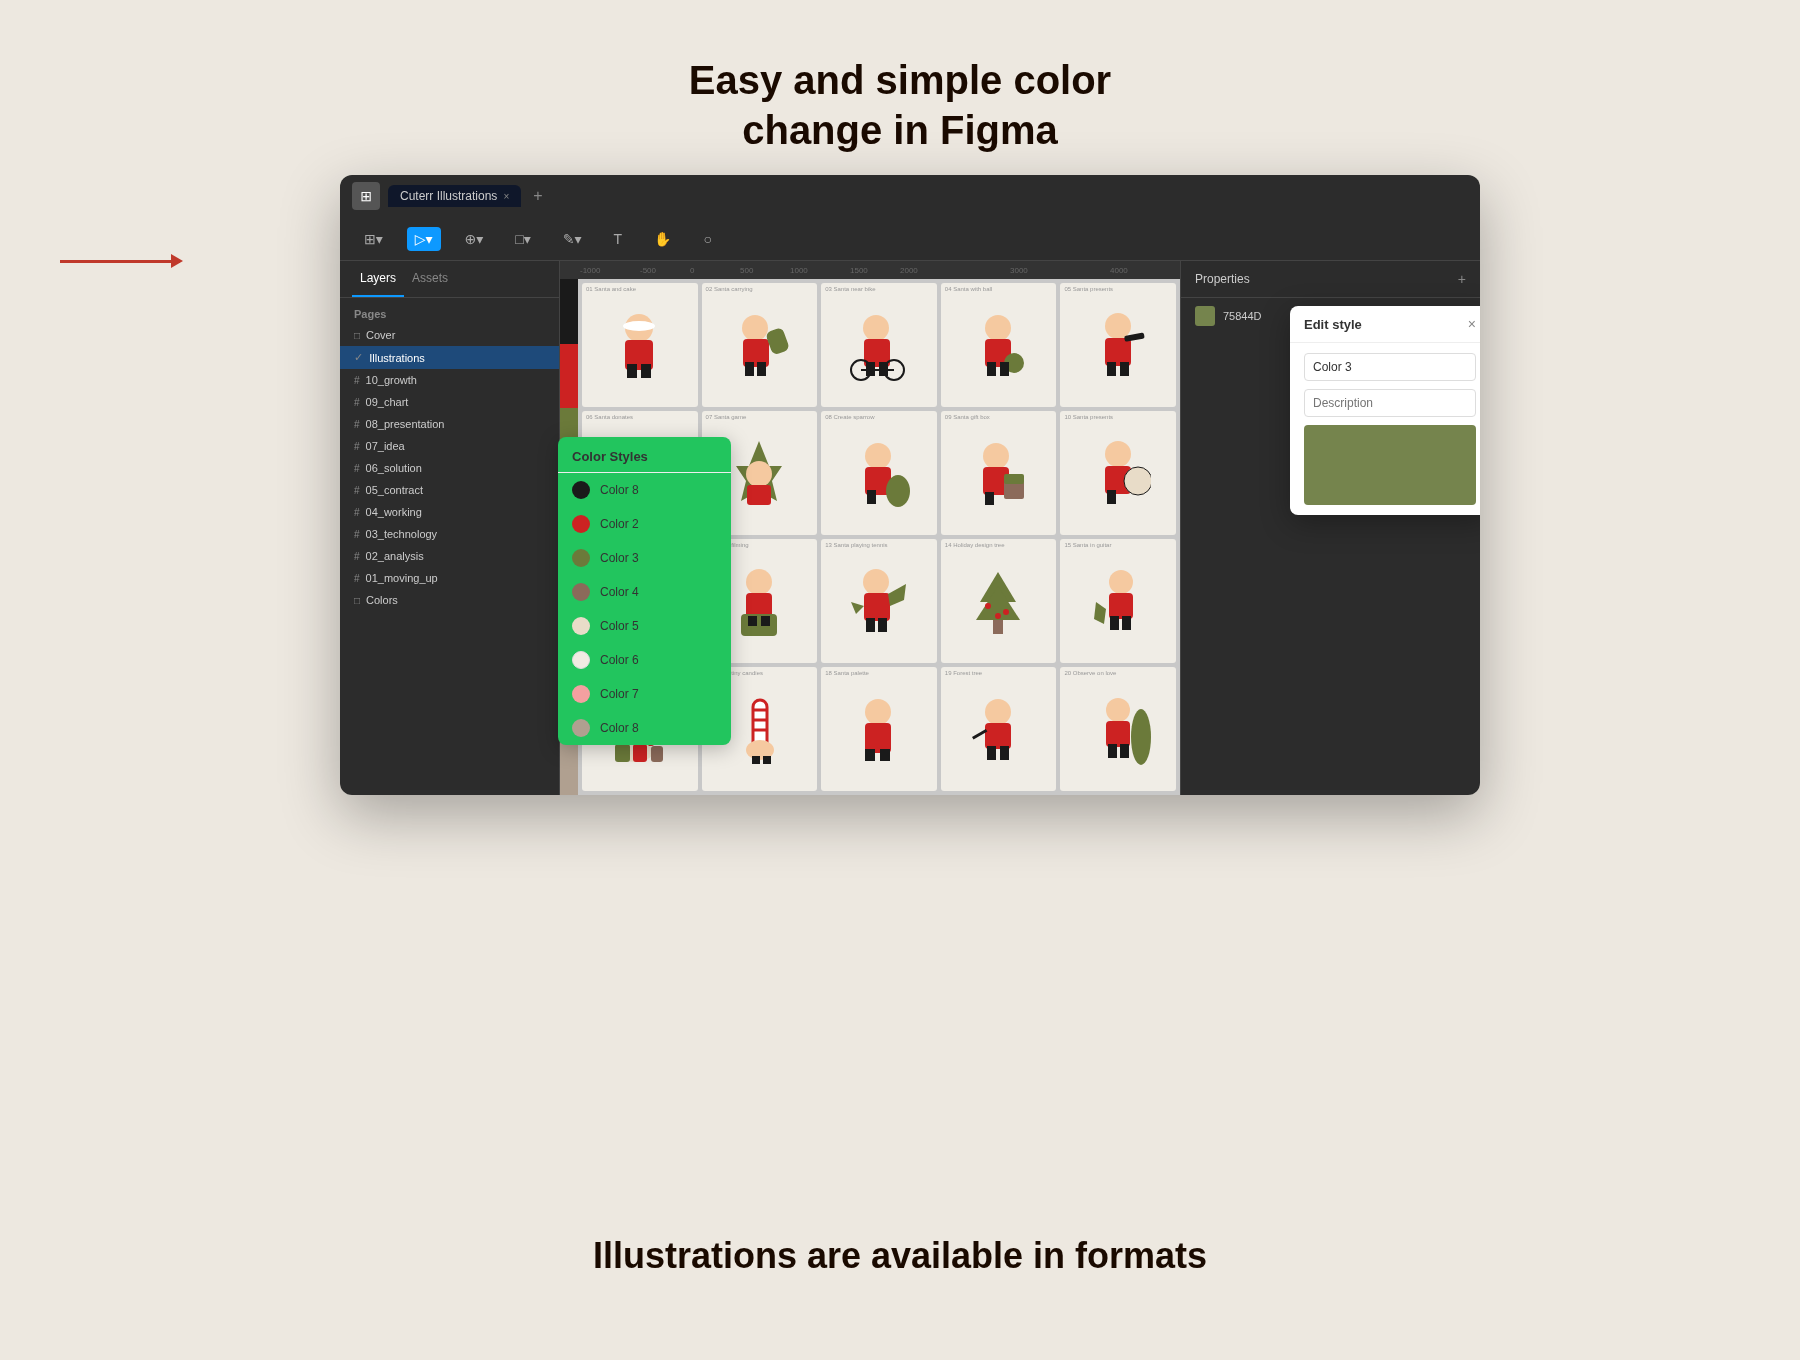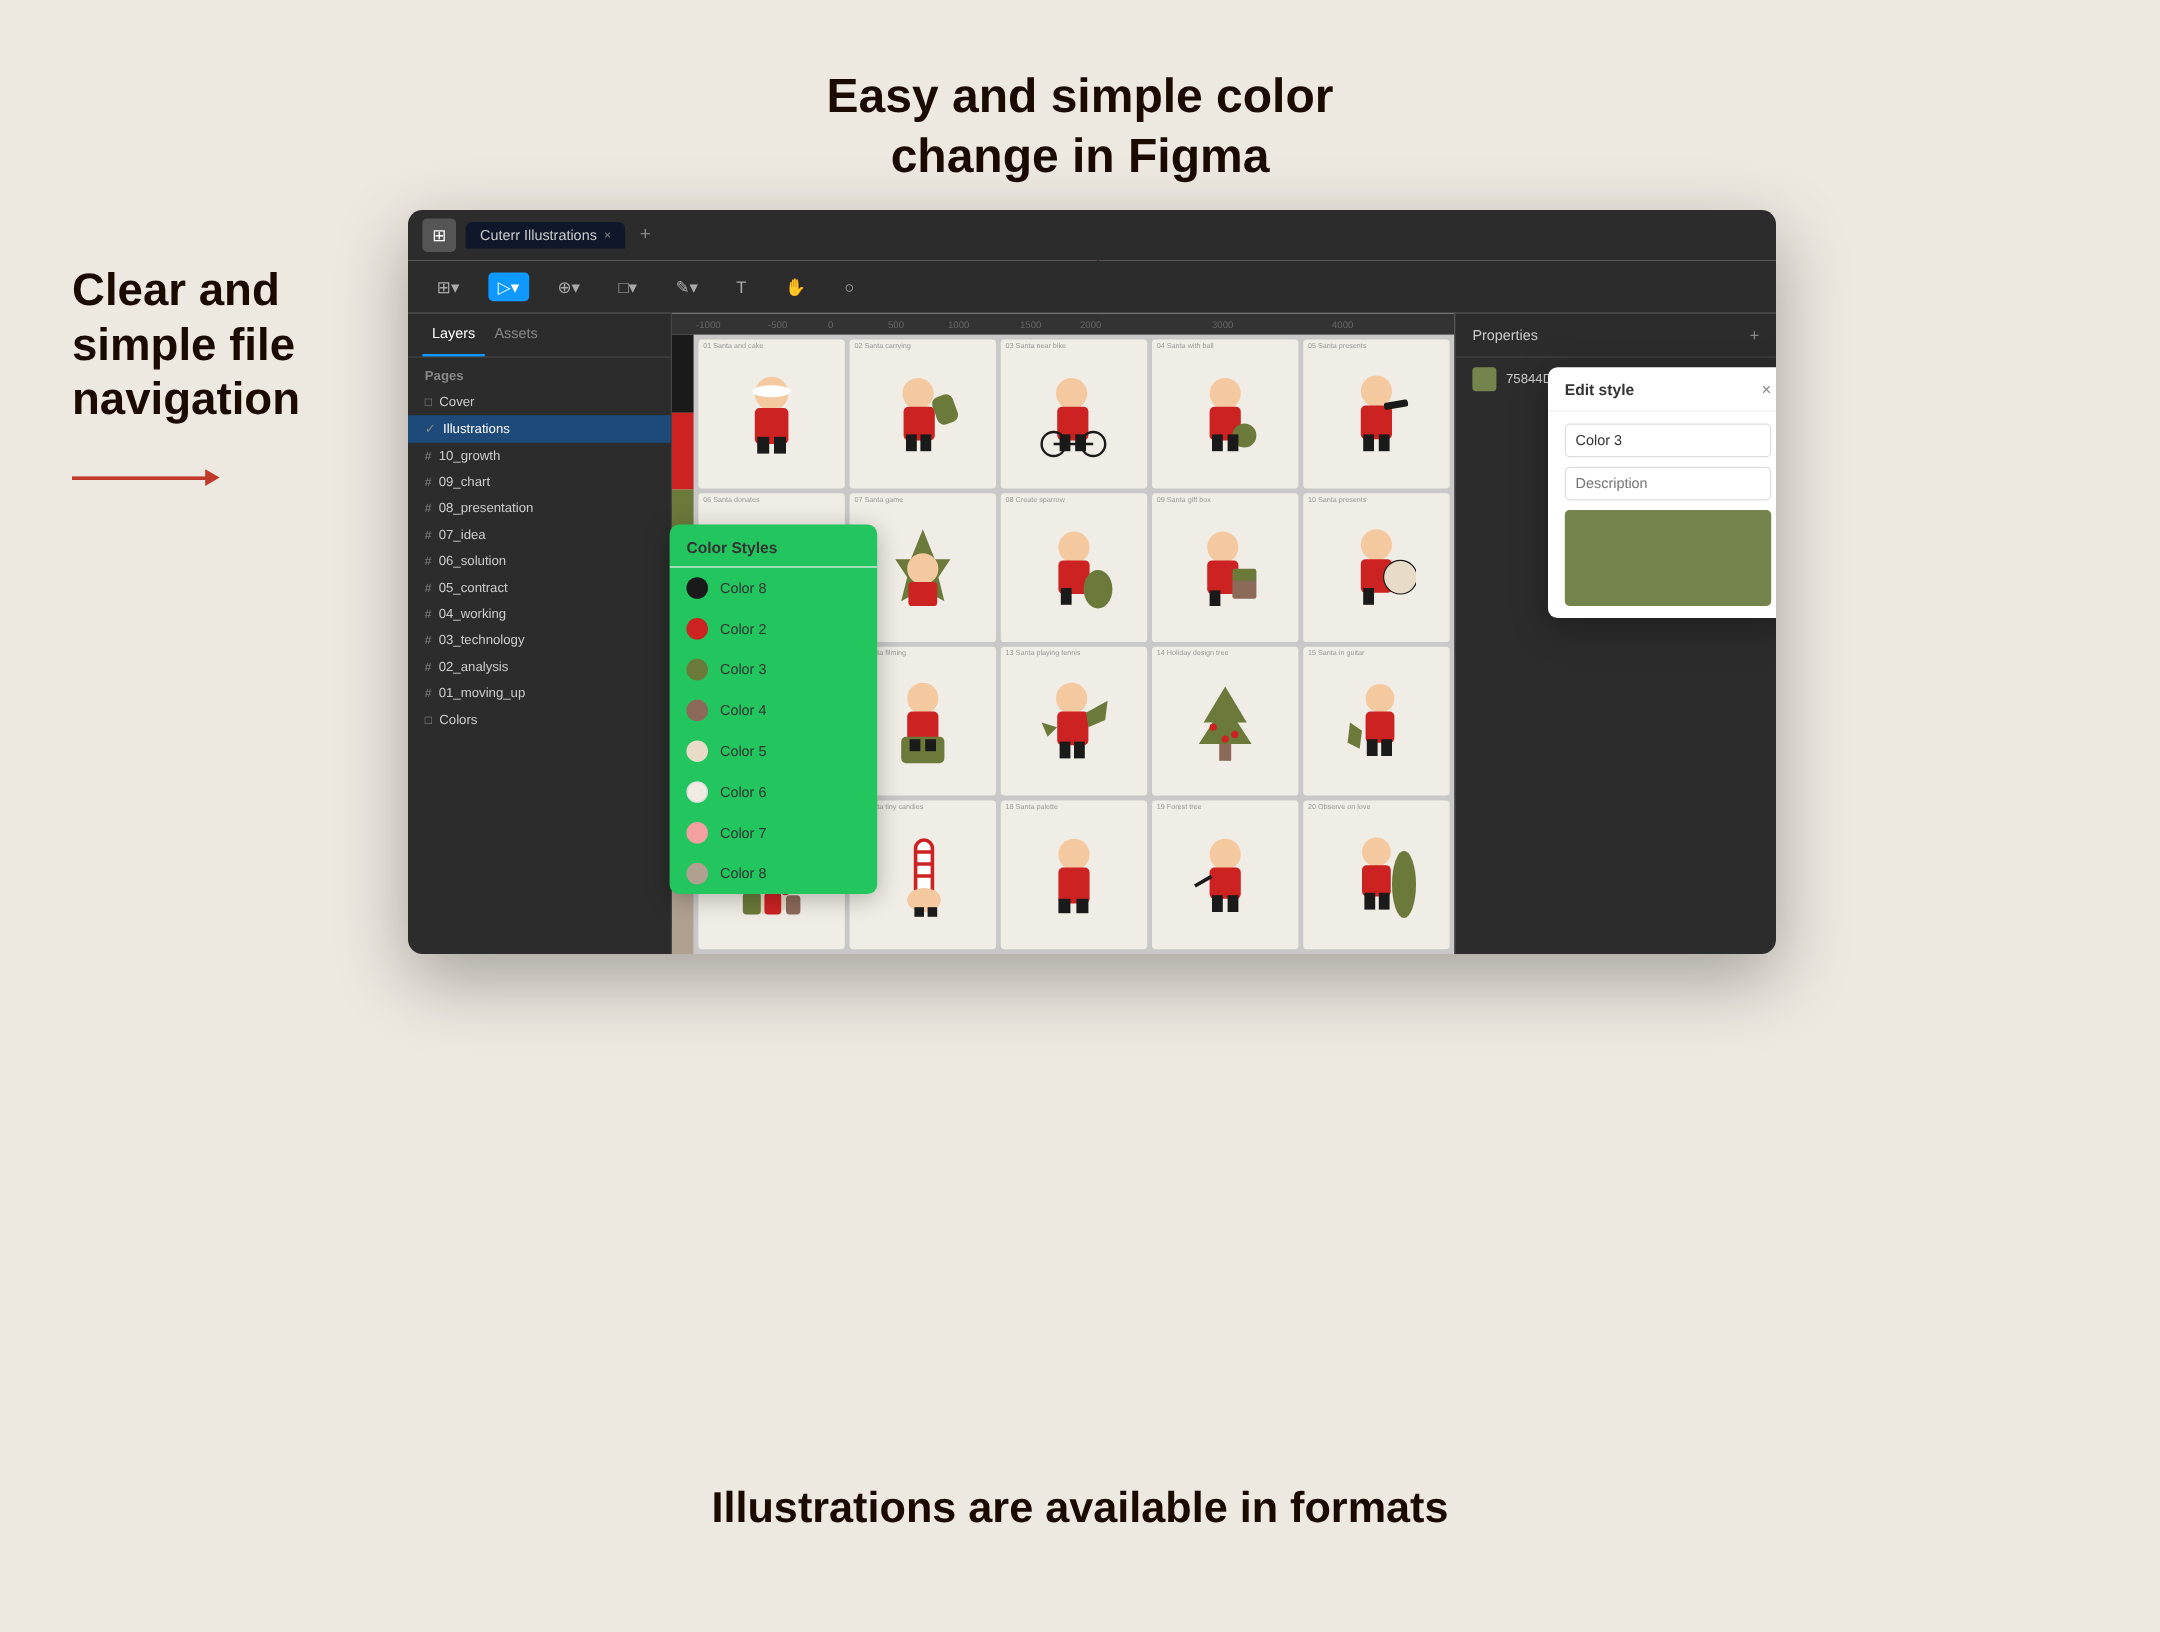--- a/index.html
+++ b/index.html
@@ -224,21 +224,21 @@
     
     .canvas-area {
       flex: 1;
       background: #e8e8e8;
       position: relative;
       overflow: hidden;
     }
 
     
     .properties-panel {
-      width: 268px;
+      width: 300px;
       background: #2c2c2c;
       border-left: 1px solid #444;
     }
     .props-header {
       display: flex;
       align-items: center;
       justify-content: space-between;
       padding: 10px 14px;
       border-bottom: 1px solid #444;
     }
@@ -418,23 +418,20 @@
       top: 3px;
       left: 4px;
       font-size: 6px;
       color: #999;
     }
   </style>
 </head>
 <body>
 
 <div class="left-text">
-  <div class="left-title">Clear and
-simple file
-navigation</div>
   <div class="left-arrow">
     <div class="arrow-line"></div>
   </div>
 </div>
 
 <div class="top-center-text">
   <h2>Easy and simple color<br>change in Figma</h2>
 </div>
 
 <div class="red-vertical-line"></div>

